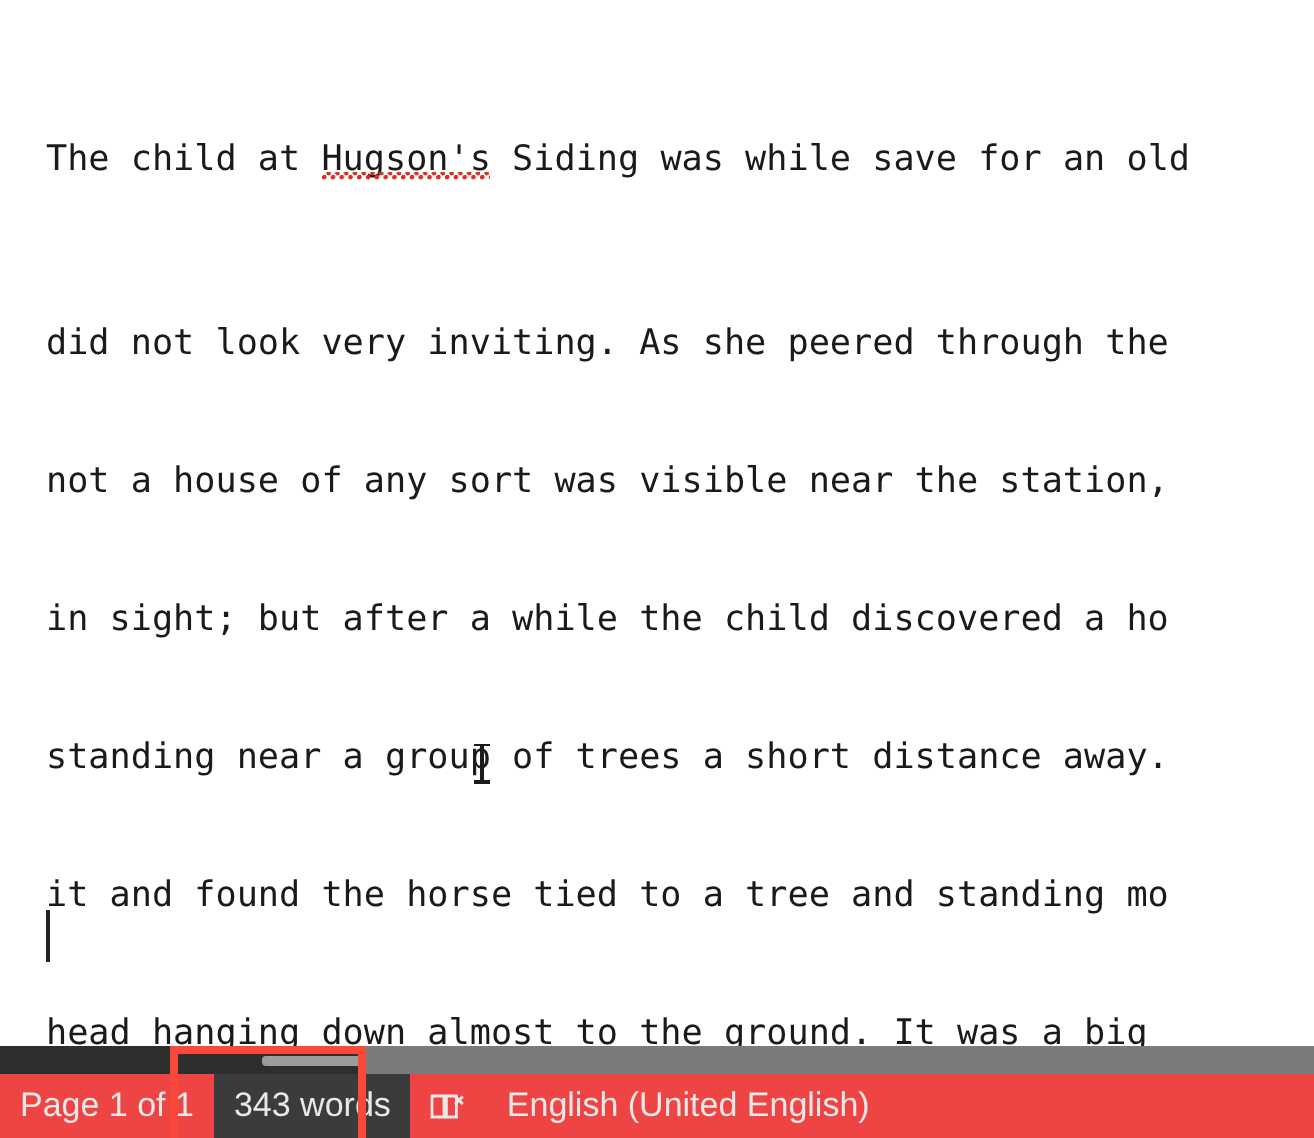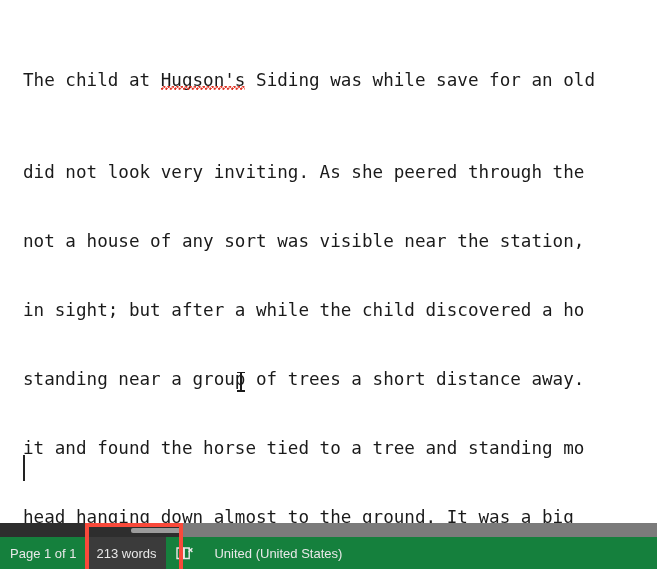--- a/index.html
+++ b/index.html
@@ -153,25 +153,25 @@
     background: #7b7b7b;
   }
 
   
   #status-bar {
     position: absolute;
     left: 0;
     top: 537px;
     width: 657px;
     height: 32px;
-    background: #15803d;
+    background: #ef4444;
     display: flex;
     align-items: center;
     color: #e8e8e8;
-    font-size: 13px;
+    font-size: 17px;
     font-family: "Liberation Sans", sans-serif;
   }
 
   #status-bar .seg {
     display: flex;
     align-items: center;
     height: 32px;
     padding: 0 10px;
     white-space: nowrap;
   }
@@ -269,34 +269,34 @@
     <div class="track-right"></div>
   </div>
 
   <div id="status-bar">
 
     <div class="seg" id="page-indicator">
       <span>Page 1 of 1</span>
     </div>
 
     <div class="seg" id="word-count">
-      <span>213 words</span>
+      <span>343 words</span>
     </div>
 
     <div class="seg" id="proofing-icon-wrap">
       <svg class="book-icon" viewBox="0 0 18 15">
         <path d="M1 2 L7 2 L7 12.5 L1 12.5 Z" fill="none" stroke="#e8e8e8" stroke-width="1.4"></path>
         <path d="M8.2 2 L13.2 2 L13.2 12.5 L8.2 12.5 Z" fill="none" stroke="#e8e8e8" stroke-width="1.4"></path>
         <line x1="7.6" y1="1.4" x2="7.6" y2="13.1" stroke="#e8e8e8" stroke-width="1.2"></line>
         <line x1="12.6" y1="2.2" x2="16.4" y2="6.0" stroke="#e8e8e8" stroke-width="1.4"></line>
         <line x1="16.4" y1="2.2" x2="12.6" y2="6.0" stroke="#e8e8e8" stroke-width="1.4"></line>
       </svg>
     </div>
 
     <div class="seg" id="language-indicator">
-      <span>United (United States)</span>
+      <span>English (United English)</span>
     </div>
 
   </div>
 
   <div id="highlight-box"></div>
 
 </div>
 
 </body></html>

